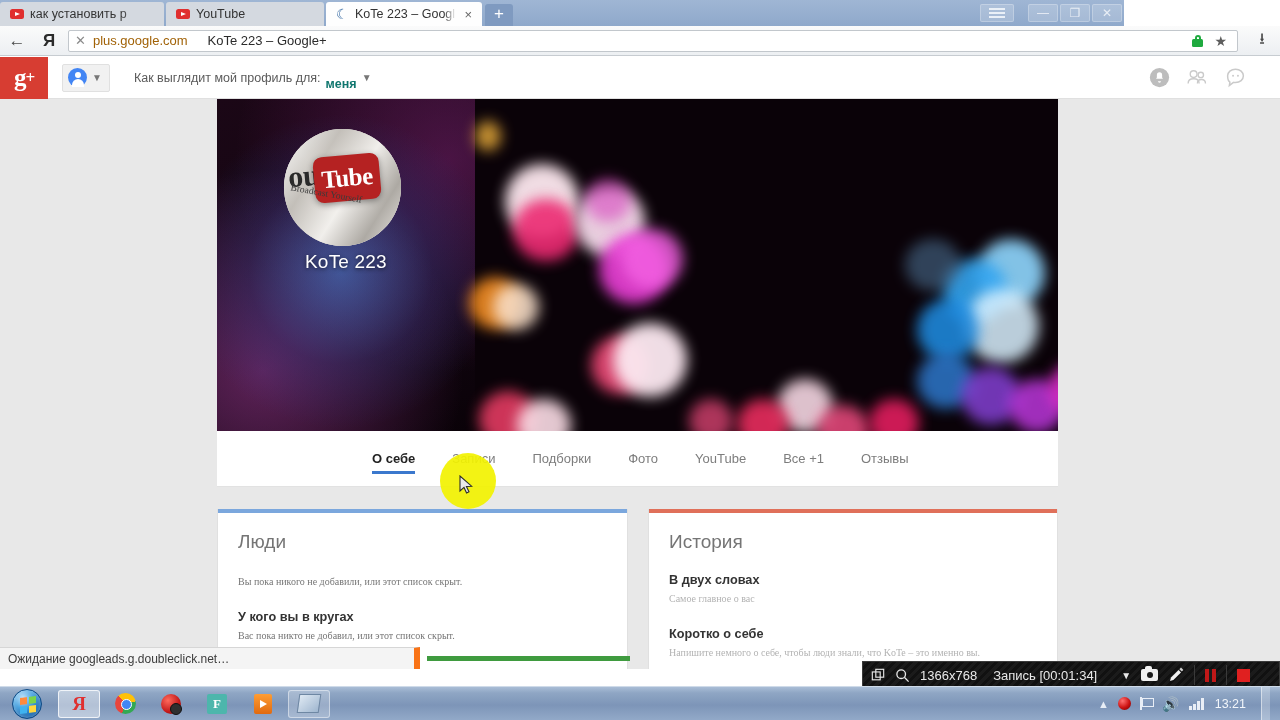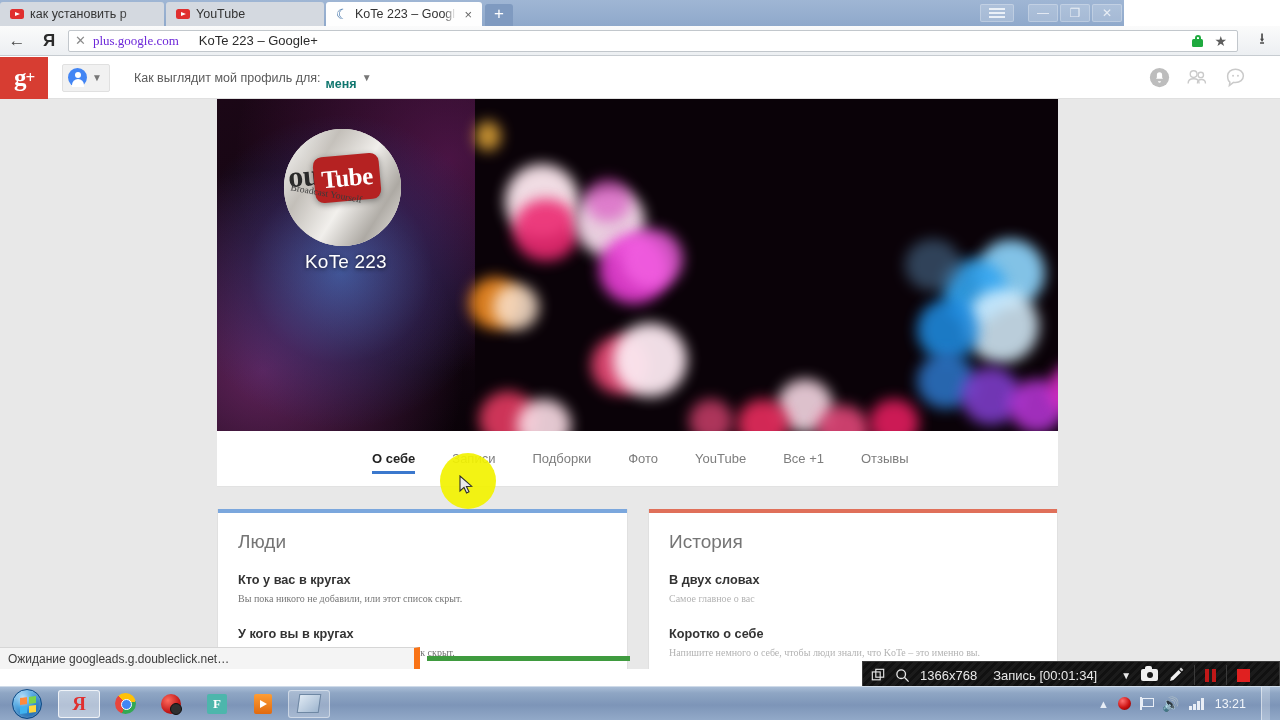--- a/index.html
+++ b/index.html
@@ -67,21 +67,21 @@
     display: flex; align-items: center; border-bottom: 1px solid #c7ccd1;
   }
   .nav-back { width: 34px; text-align: center; color: #4a4a4a; font-size: 17px; }
   .ya-logo { width: 30px; text-align: center; color: #2b2b2b; font-size: 17px; font-weight: bold; }
   .omnibox {
     flex: 1; height: 22px; margin: 0 6px 0 4px; background: #fff;
     border: 1px solid #c2c7cc; border-radius: 2px;
     display: flex; align-items: center; padding: 0 6px; gap: 7px; font-size: 13px;
   }
   .omni-x { color: #8a8a8a; font-size: 13px; }
-  .omni-host { color: #6d28d9; font-family: Liberation Serif, serif; }
+  .omni-host { color: #a16207; }
   .omni-title { color: #2b2b2b; padding-left: 13px; }
   .omni-right { margin-left: auto; display: flex; align-items: center; gap: 11px; padding-right: 4px; }
   .lock { width: 11px; height: 12px; position: relative; }
   .lock .body { position: absolute; bottom: 0; width: 11px; height: 8px; background: #1faa3f; border-radius: 1.5px; }
   .lock .shack { position: absolute; top: 0; left: 2.5px; width: 6px; height: 6px;
                  border: 2px solid #1faa3f; border-bottom: 0; border-top-left-radius: 4px; border-top-right-radius: 4px; }
   .star { color: #5e5e5e; font-size: 14px; }
   .dl { width: 36px; text-align: center; color: #4a4a4a; font-size: 16px; }
 
   
@@ -420,21 +420,20 @@
       <svg class="cursor" viewBox="0 0 14 20">
         <path d="M1 1 L1 16 L5 12.4 L7.6 18 L10 16.8 L7.4 11.4 L12.6 11.2 Z" fill="#e9e9e9" stroke="#2b2b2b" stroke-width="1.1"></path>
       </svg>
 
       <div class="cards">
 
         <div class="card people">
           <div class="accent" style="background:#7ba7dd"></div>
           <h2>Люди</h2>
           <div class="blk">
-            <div class="t">Кто у вас в кругах</div>
             <div class="d">Вы пока никого не добавили, или этот список скрыт.</div>
           </div>
           <div class="blk">
             <div class="t">У кого вы в кругах</div>
             <div class="d">Вас пока никто не добавил, или этот список скрыт.</div>
           </div>
 
         </div>
 
         <div class="card story">

